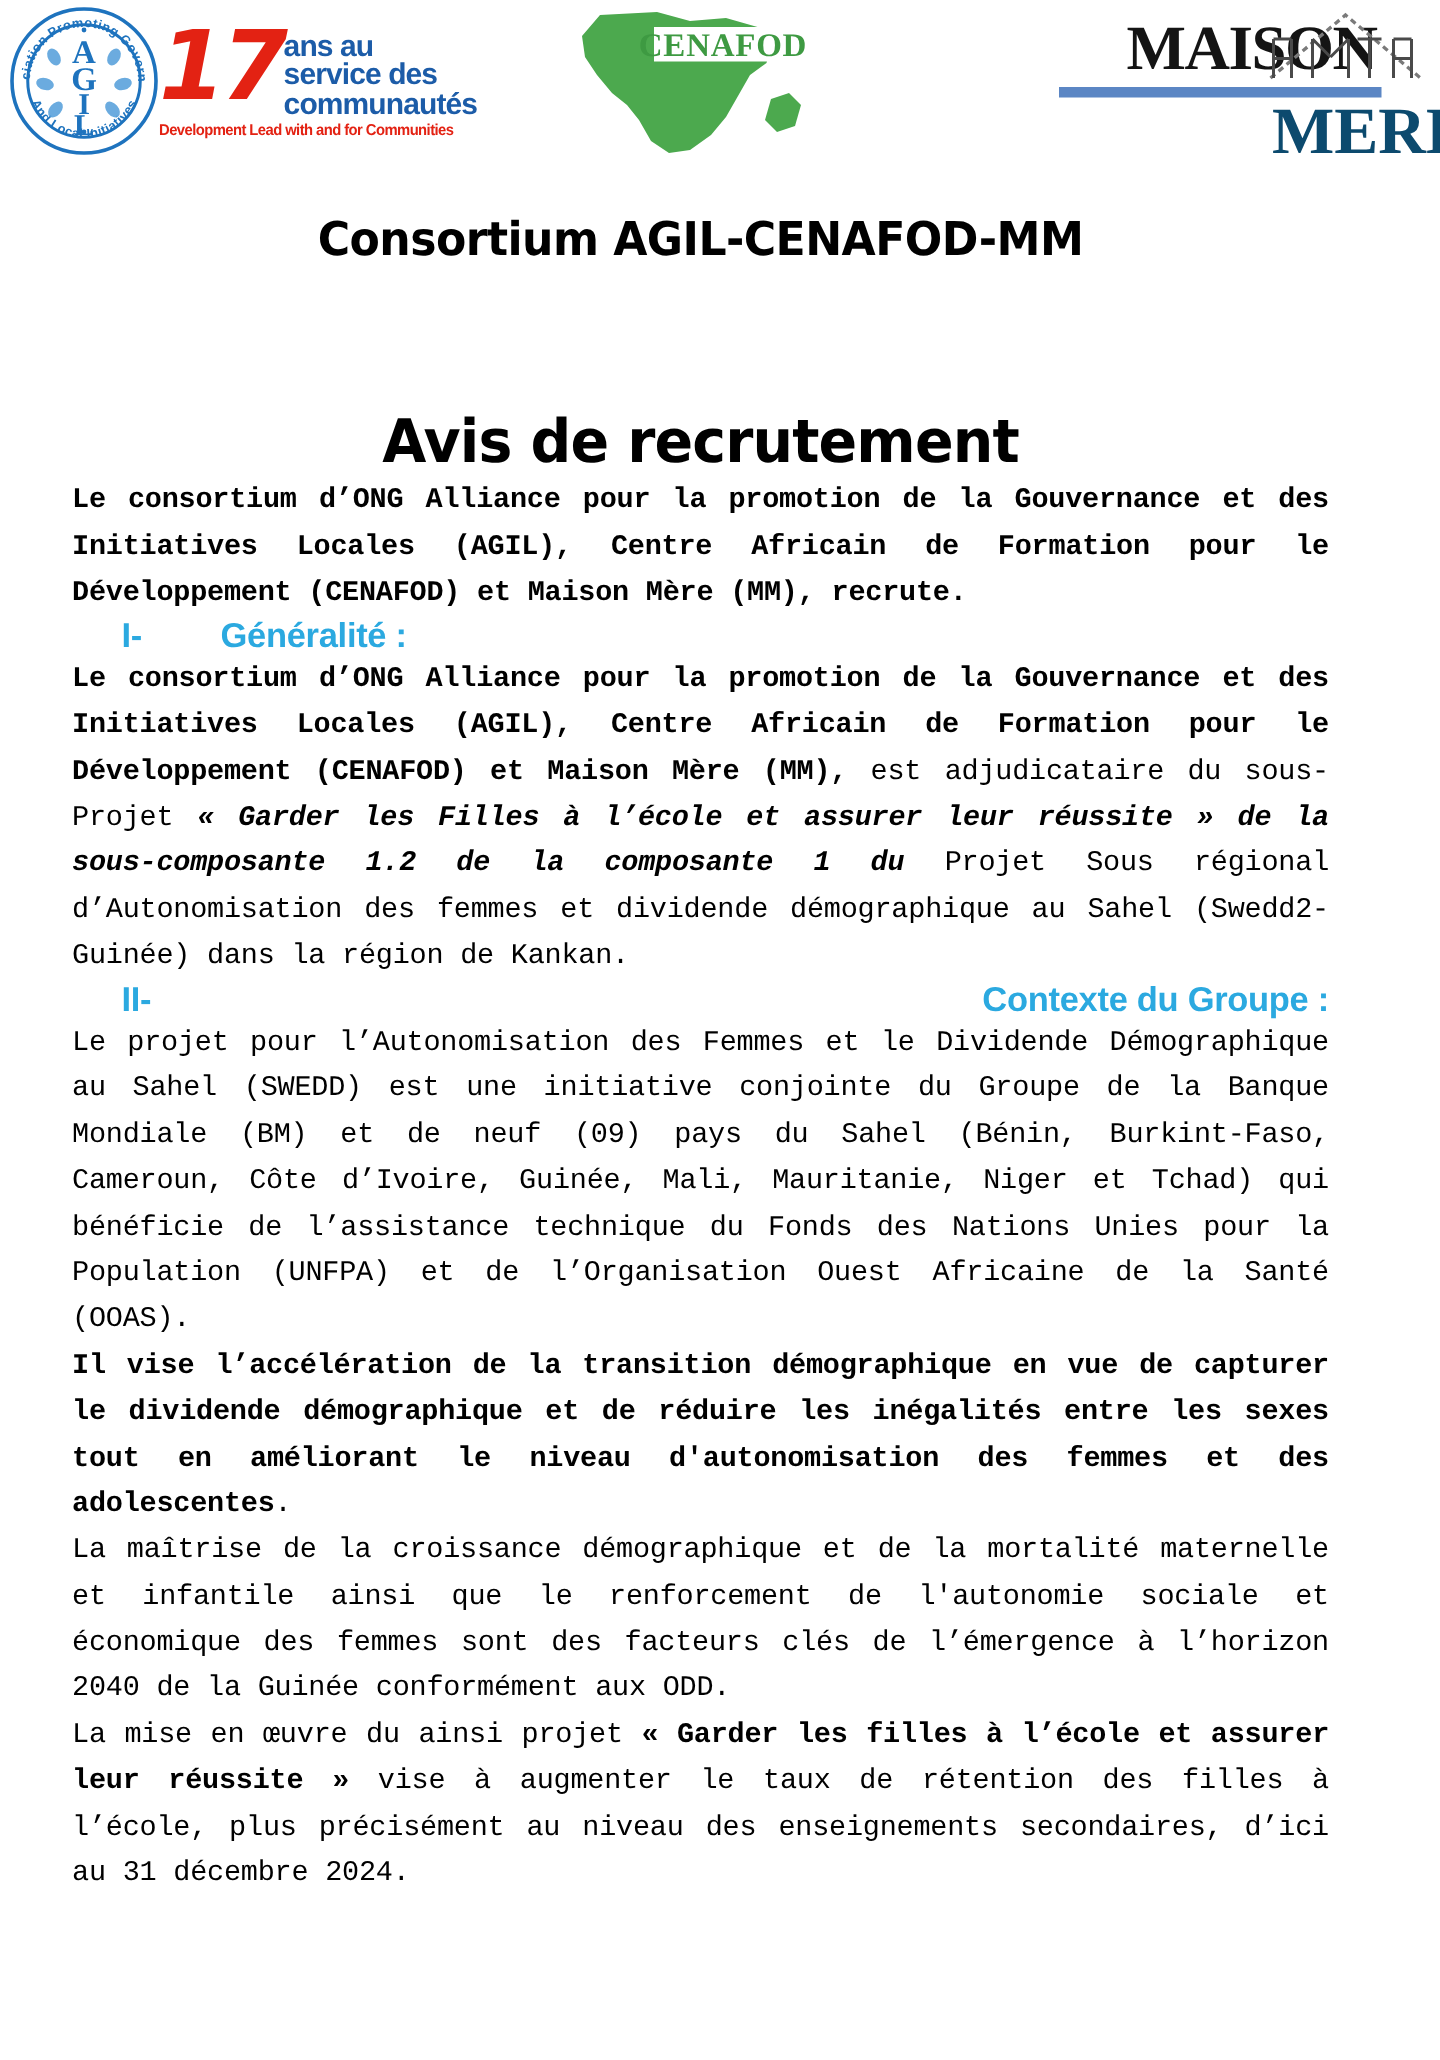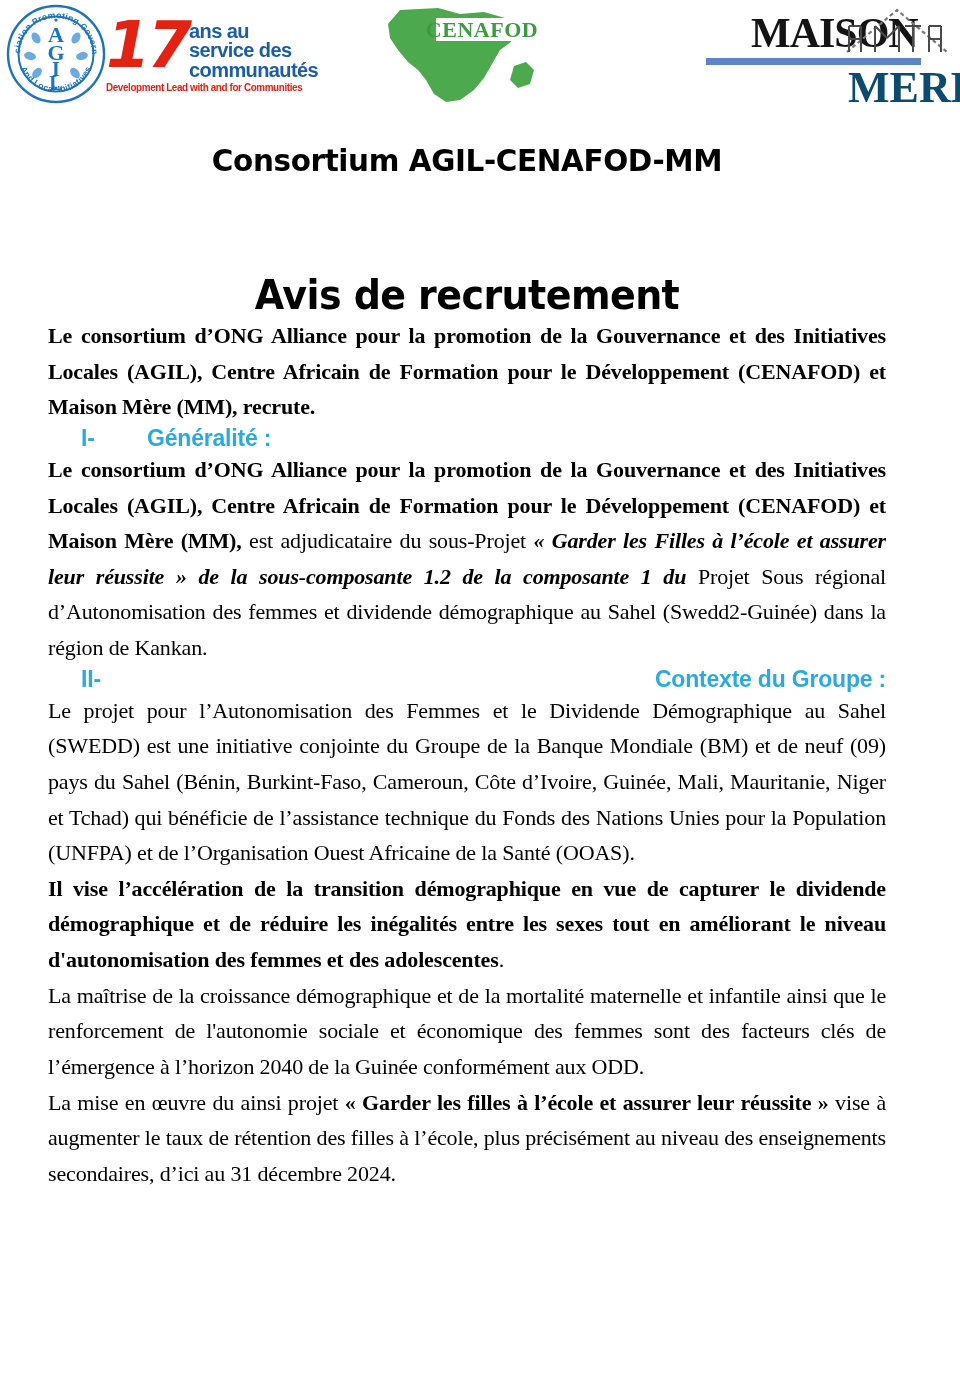--- a/index.html
+++ b/index.html
@@ -143,22 +143,22 @@
     font-family: "DejaVu Sans", sans-serif;
     font-weight: bold;
     font-size: 40px;
     letter-spacing: -0.6px;
     margin: 94px 0 0 0;
     color: #000;
     transform: scaleX(0.95);
   }
 
   p.body {
-    font-family: Liberation Serif, serif;
-    font-size: 22px;
+    font-family: Liberation Mono, monospace;
+    font-size: 19px;
     line-height: 1.62;
     text-align: justify;
     color: #000;
     margin: 0;
     letter-spacing: -0.15px;
   }
   p.body.bold { font-weight: bold; }
   p.body .b  { font-weight: bold; }
   p.body .bi { font-weight: bold; font-style: italic; }
   p.body .n  { font-weight: normal; }

